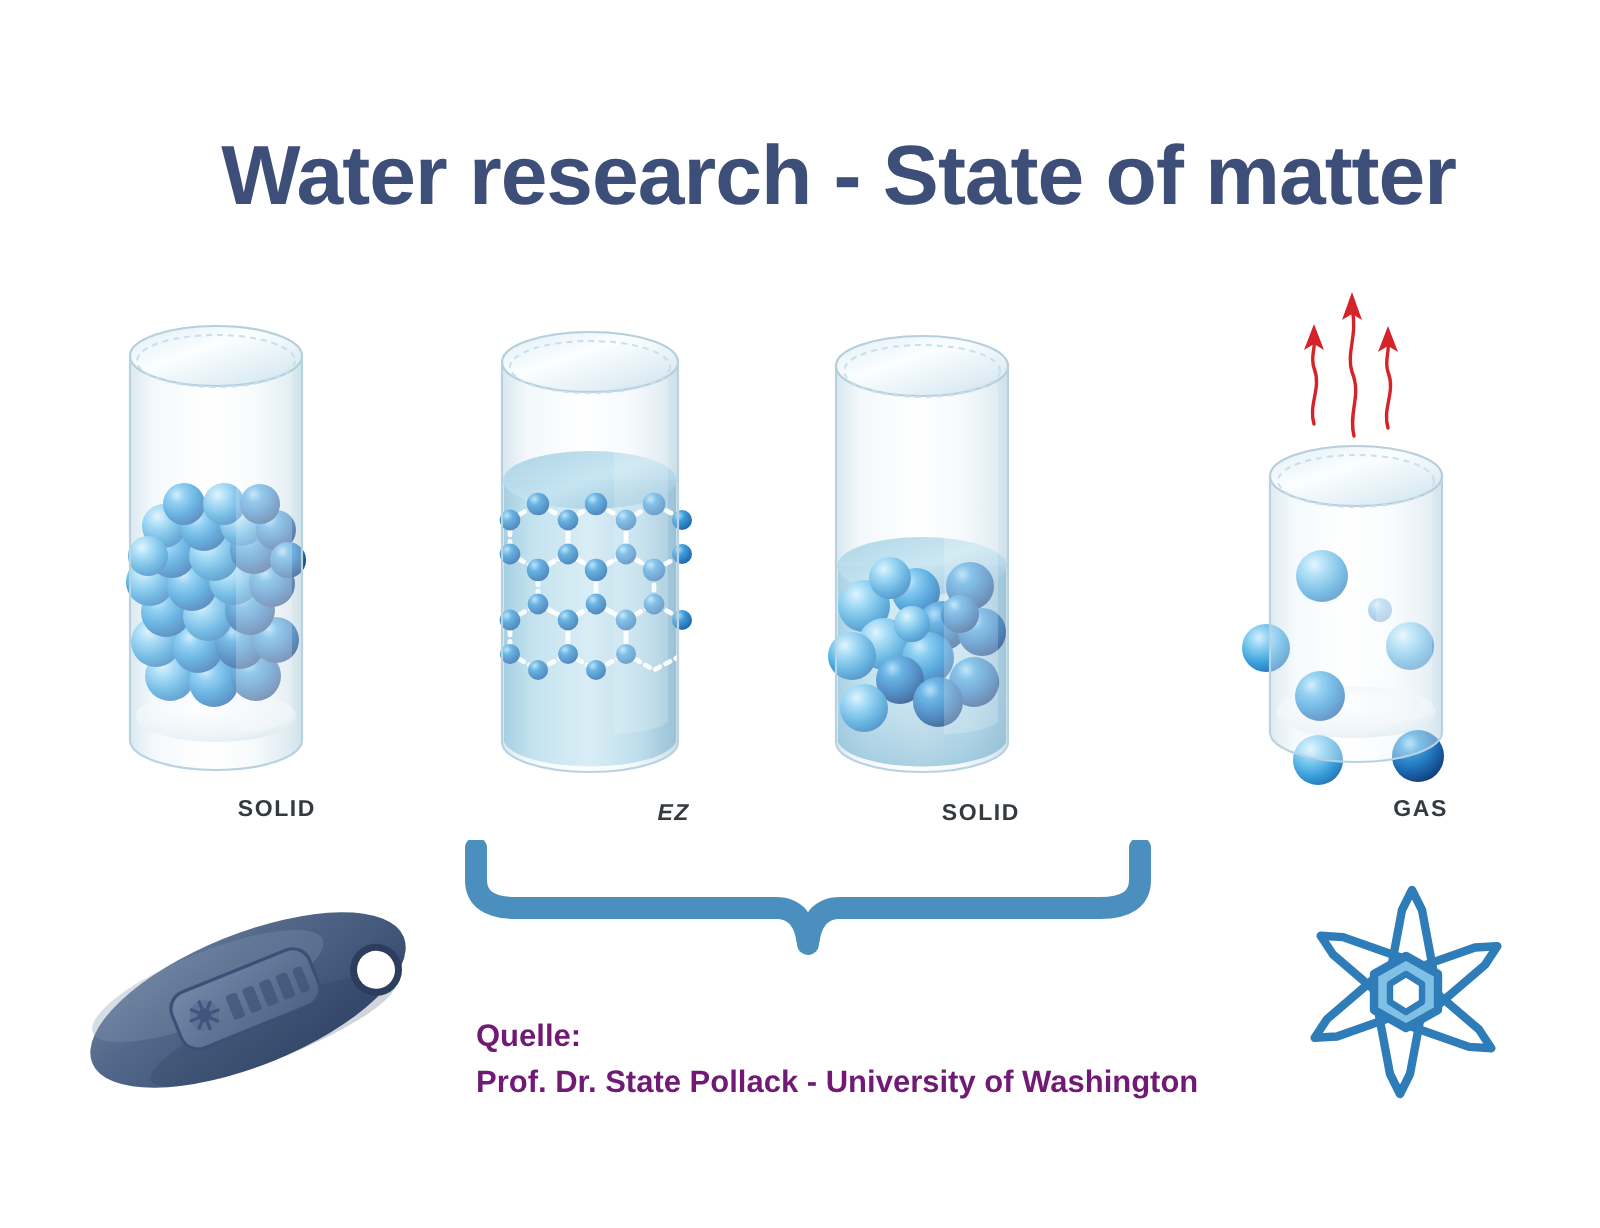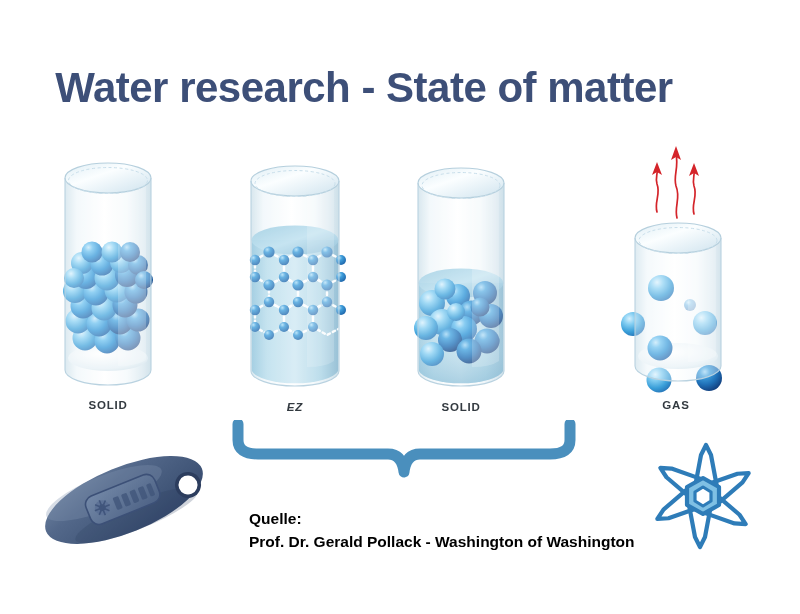--- a/index.html
+++ b/index.html
@@ -4,42 +4,42 @@
 <style>
   html,body{margin:0;padding:0;}
   body{
     width:800px;height:614px;background:#ffffff;overflow:hidden;position:relative;
     font-family:"Liberation Sans", sans-serif;
   }
   .stage{position:absolute;left:0;top:0;width:800px;height:614px;}
 
   
   .title{
-    position:absolute;left:0;top:64px;width:728px;text-align:center;
+    position:absolute;left:0;top:64px;width:728px;text-align:right;
     font-size:42px;font-weight:bold;color:#3d4f78;letter-spacing:-0.5px;
     white-space:nowrap;
   }
 
   
   .beaker{position:absolute;}
   .beaker svg{display:block;overflow:visible;}
 
   
   .blabel{
-    position:absolute;text-align:center;font-size:11.5px;font-weight:bold;
+    position:absolute;text-align:right;font-size:11.5px;font-weight:bold;
     color:#333a40;letter-spacing:0.8px;white-space:nowrap;
   }
 
   
   .brace{position:absolute;left:228px;top:420px;}
 
   
   .source{
     position:absolute;left:238px;top:508px;
-    font-size:15.5px;font-weight:bold;color:#000000;line-height:1.47;margin-left:11px;
+    font-size:15.5px;font-weight:bold;color:#701a75;line-height:1.47;
   }
   .source div{white-space:nowrap;}
 
   
   .pendant{position:absolute;left:34px;top:424px;}
 
   
   .snowflake{position:absolute;left:643px;top:437px;}
 </style>
 </head>
@@ -314,21 +314,21 @@
                Q174 34 176 52
                Q178 34 192 34
                L322 34
                Q342 34 342 20
                L342 4" fill="none" stroke="#4a8fbd" stroke-width="11" stroke-linecap="round" stroke-linejoin="round"></path>
     </svg>
   </div>
 
   <div class="source">
     <div>Quelle:</div>
-    <div>Prof. Dr. Gerald Pollack - Washington of Washington</div>
+    <div>Prof. Dr. State Pollack - University of Washington</div>
   </div>
 
   <div class="pendant">
     <svg width="180" height="152" viewBox="0 0 180 152">
       <g transform="rotate(-22 90 76)">
 
         <ellipse cx="90" cy="76" rx="84" ry="33" fill="url(#pendG)"></ellipse>
 
         <ellipse cx="74" cy="62" rx="62" ry="17" fill="#8295b0" opacity="0.32"></ellipse>
 

